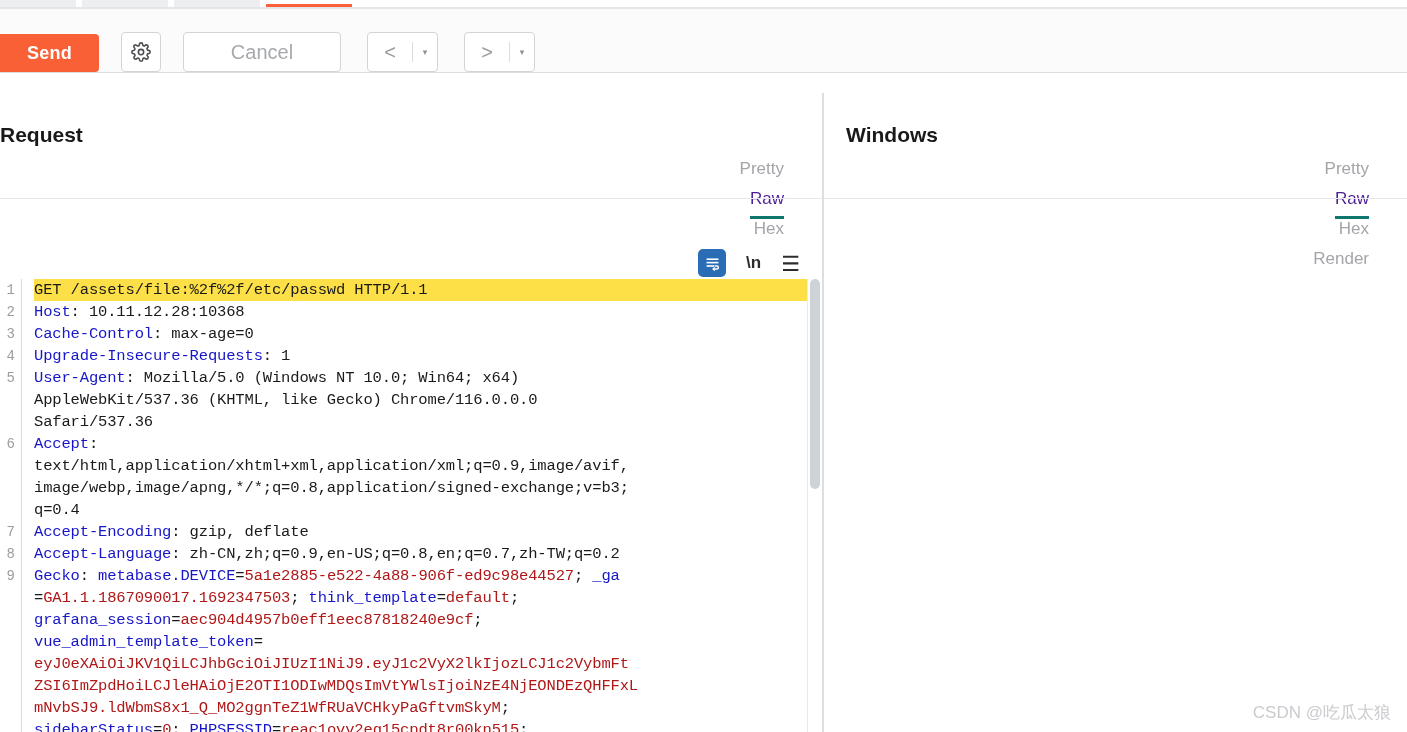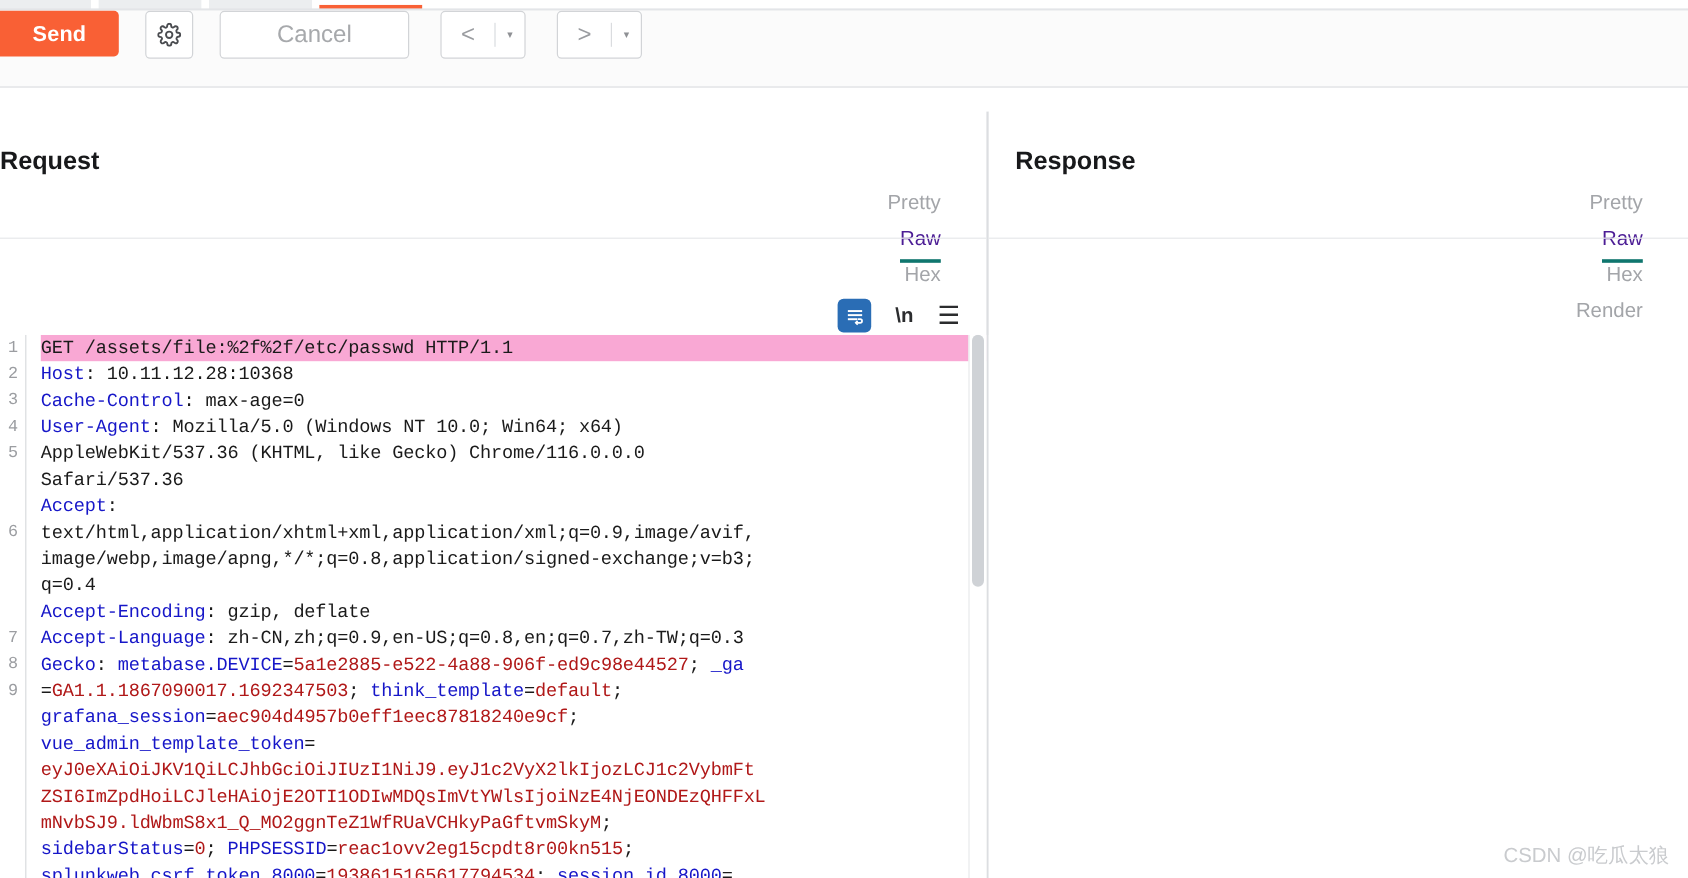--- a/index.html
+++ b/index.html
@@ -41,21 +41,21 @@
     position: absolute; left: 0; bottom: 0;
     width: 1407px; height: 2px; background: #e3e5e8;
   }
 
   
   .toolbar {
     position: absolute; top: 9px; left: 0;
     width: 1407px; height: 64px;
     background: #fbfbfb;
     border-bottom: 1px solid #dcdee1;
-    display: flex; align-items: flex-start;
+    display: flex; align-items: flex-end;
     padding-left: 0px;
     box-sizing: border-box;
     gap: 12px;
   }
   .btn-send {
     margin-left: 0px;
     width: 99px; height: 38px;
     background: #f96035;
     color: #ffffff;
     border: none;
@@ -214,21 +214,21 @@
     overflow: hidden;
     position: relative;
   }
   .code .cl {
     height: 22px; line-height: 22px;
     font-family: "Liberation Mono", monospace;
     font-size: 15.5px;
     white-space: pre;
     letter-spacing: -0.15px;
   }
-  .code .cl.first { background: #f9a8d4; }
+  .code .cl.first { background: #fde047; }
   .hdr { color: #1616c8; }
   .val { color: #1a1a1a; }
   .ck  { color: #1616c8; }
   .cv  { color: #b01818; }
   .scrollbar-v {
     position: absolute; right: 0; top: 0; bottom: 0;
     width: 14px;
     background: #ffffff;
     border-left: 1px solid #e8eaec;
   }
@@ -336,47 +336,48 @@
             <div class="ln"></div>
             <div class="ln"></div>
             <div class="ln"></div>
             <div class="ln"></div>
             <div class="ln"></div>
           </div>
         <div class="code">
             <div class="cl first"><span class="val">GET /assets/file:%2f%2f/etc/passwd HTTP/1.1</span></div>
             <div class="cl"><span class="hdr">Host</span><span class="val">: 10.11.12.28:10368</span></div>
             <div class="cl"><span class="hdr">Cache-Control</span><span class="val">: max-age=0</span></div>
+            <div class="cl"><span class="hdr">Upgrade-Insecure-Requests</span><span class="val">: 1</span></div>
             <div class="cl"><span class="hdr">User-Agent</span><span class="val">: Mozilla/5.0 (Windows NT 10.0; Win64; x64)</span></div>
             <div class="cl"><span class="val">AppleWebKit/537.36 (KHTML, like Gecko) Chrome/116.0.0.0</span></div>
             <div class="cl"><span class="val">Safari/537.36</span></div>
             <div class="cl"><span class="hdr">Accept</span><span class="val">:</span></div>
             <div class="cl"><span class="val">text/html,application/xhtml+xml,application/xml;q=0.9,image/avif,</span></div>
             <div class="cl"><span class="val">image/webp,image/apng,*/*;q=0.8,application/signed-exchange;v=b3;</span></div>
             <div class="cl"><span class="val">q=0.4</span></div>
             <div class="cl"><span class="hdr">Accept-Encoding</span><span class="val">: gzip, deflate</span></div>
-            <div class="cl"><span class="hdr">Accept-Language</span><span class="val">: zh-CN,zh;q=0.9,en-US;q=0.8,en;q=0.7,zh-TW;q=0.3</span></div>
+            <div class="cl"><span class="hdr">Accept-Language</span><span class="val">: zh-CN,zh;q=0.9,en-US;q=0.8,en;q=0.7,zh-TW;q=0.2</span></div>
             <div class="cl"><span class="hdr">Gecko</span><span class="val">: </span><span class="ck">metabase.DEVICE</span><span class="val">=</span><span class="cv">5a1e2885-e522-4a88-906f-ed9c98e44527</span><span class="val">; </span><span class="ck">_ga</span></div>
             <div class="cl"><span class="val">=</span><span class="cv">GA1.1.1867090017.1692347503</span><span class="val">; </span><span class="ck">think_template</span><span class="val">=</span><span class="cv">default</span><span class="val">;</span></div>
             <div class="cl"><span class="ck">grafana_session</span><span class="val">=</span><span class="cv">aec904d4957b0eff1eec87818240e9cf</span><span class="val">;</span></div>
             <div class="cl"><span class="ck">vue_admin_template_token</span><span class="val">=</span></div>
             <div class="cl"><span class="cv">eyJ0eXAiOiJKV1QiLCJhbGciOiJIUzI1NiJ9.eyJ1c2VyX2lkIjozLCJ1c2VybmFt</span></div>
             <div class="cl"><span class="cv">ZSI6ImZpdHoiLCJleHAiOjE2OTI1ODIwMDQsImVtYWlsIjoiNzE4NjEONDEzQHFFxL</span></div>
             <div class="cl"><span class="cv">mNvbSJ9.ldWbmS8x1_Q_MO2ggnTeZ1WfRUaVCHkyPaGftvmSkyM</span><span class="val">;</span></div>
             <div class="cl"><span class="ck">sidebarStatus</span><span class="val">=</span><span class="cv">0</span><span class="val">; </span><span class="ck">PHPSESSID</span><span class="val">=</span><span class="cv">reac1ovv2eg15cpdt8r00kn515</span><span class="val">;</span></div>
             <div class="cl"><span class="ck">splunkweb_csrf_token_8000</span><span class="val">=</span><span class="cv">1938615165617794534</span><span class="val">; </span><span class="ck">session_id_8000</span><span class="val">=</span></div>
           </div>
         <div class="scrollbar-v">
           <div class="thumb"></div>
         </div>
       </div>
     </div>
 
     <div class="pane pane-response">
-      <div class="pane-title">Response</div>
+      <div class="pane-title">Windows</div>
 
       <div class="viewtabs">
         <div class="viewtab">Pretty</div>
         <div class="viewtab active">Raw</div>
         <div class="viewtab">Hex</div>
         <div class="viewtab">Render</div>
         <div class="spacer"></div>
         <div class="tabs-underline"></div>
       </div>
 

